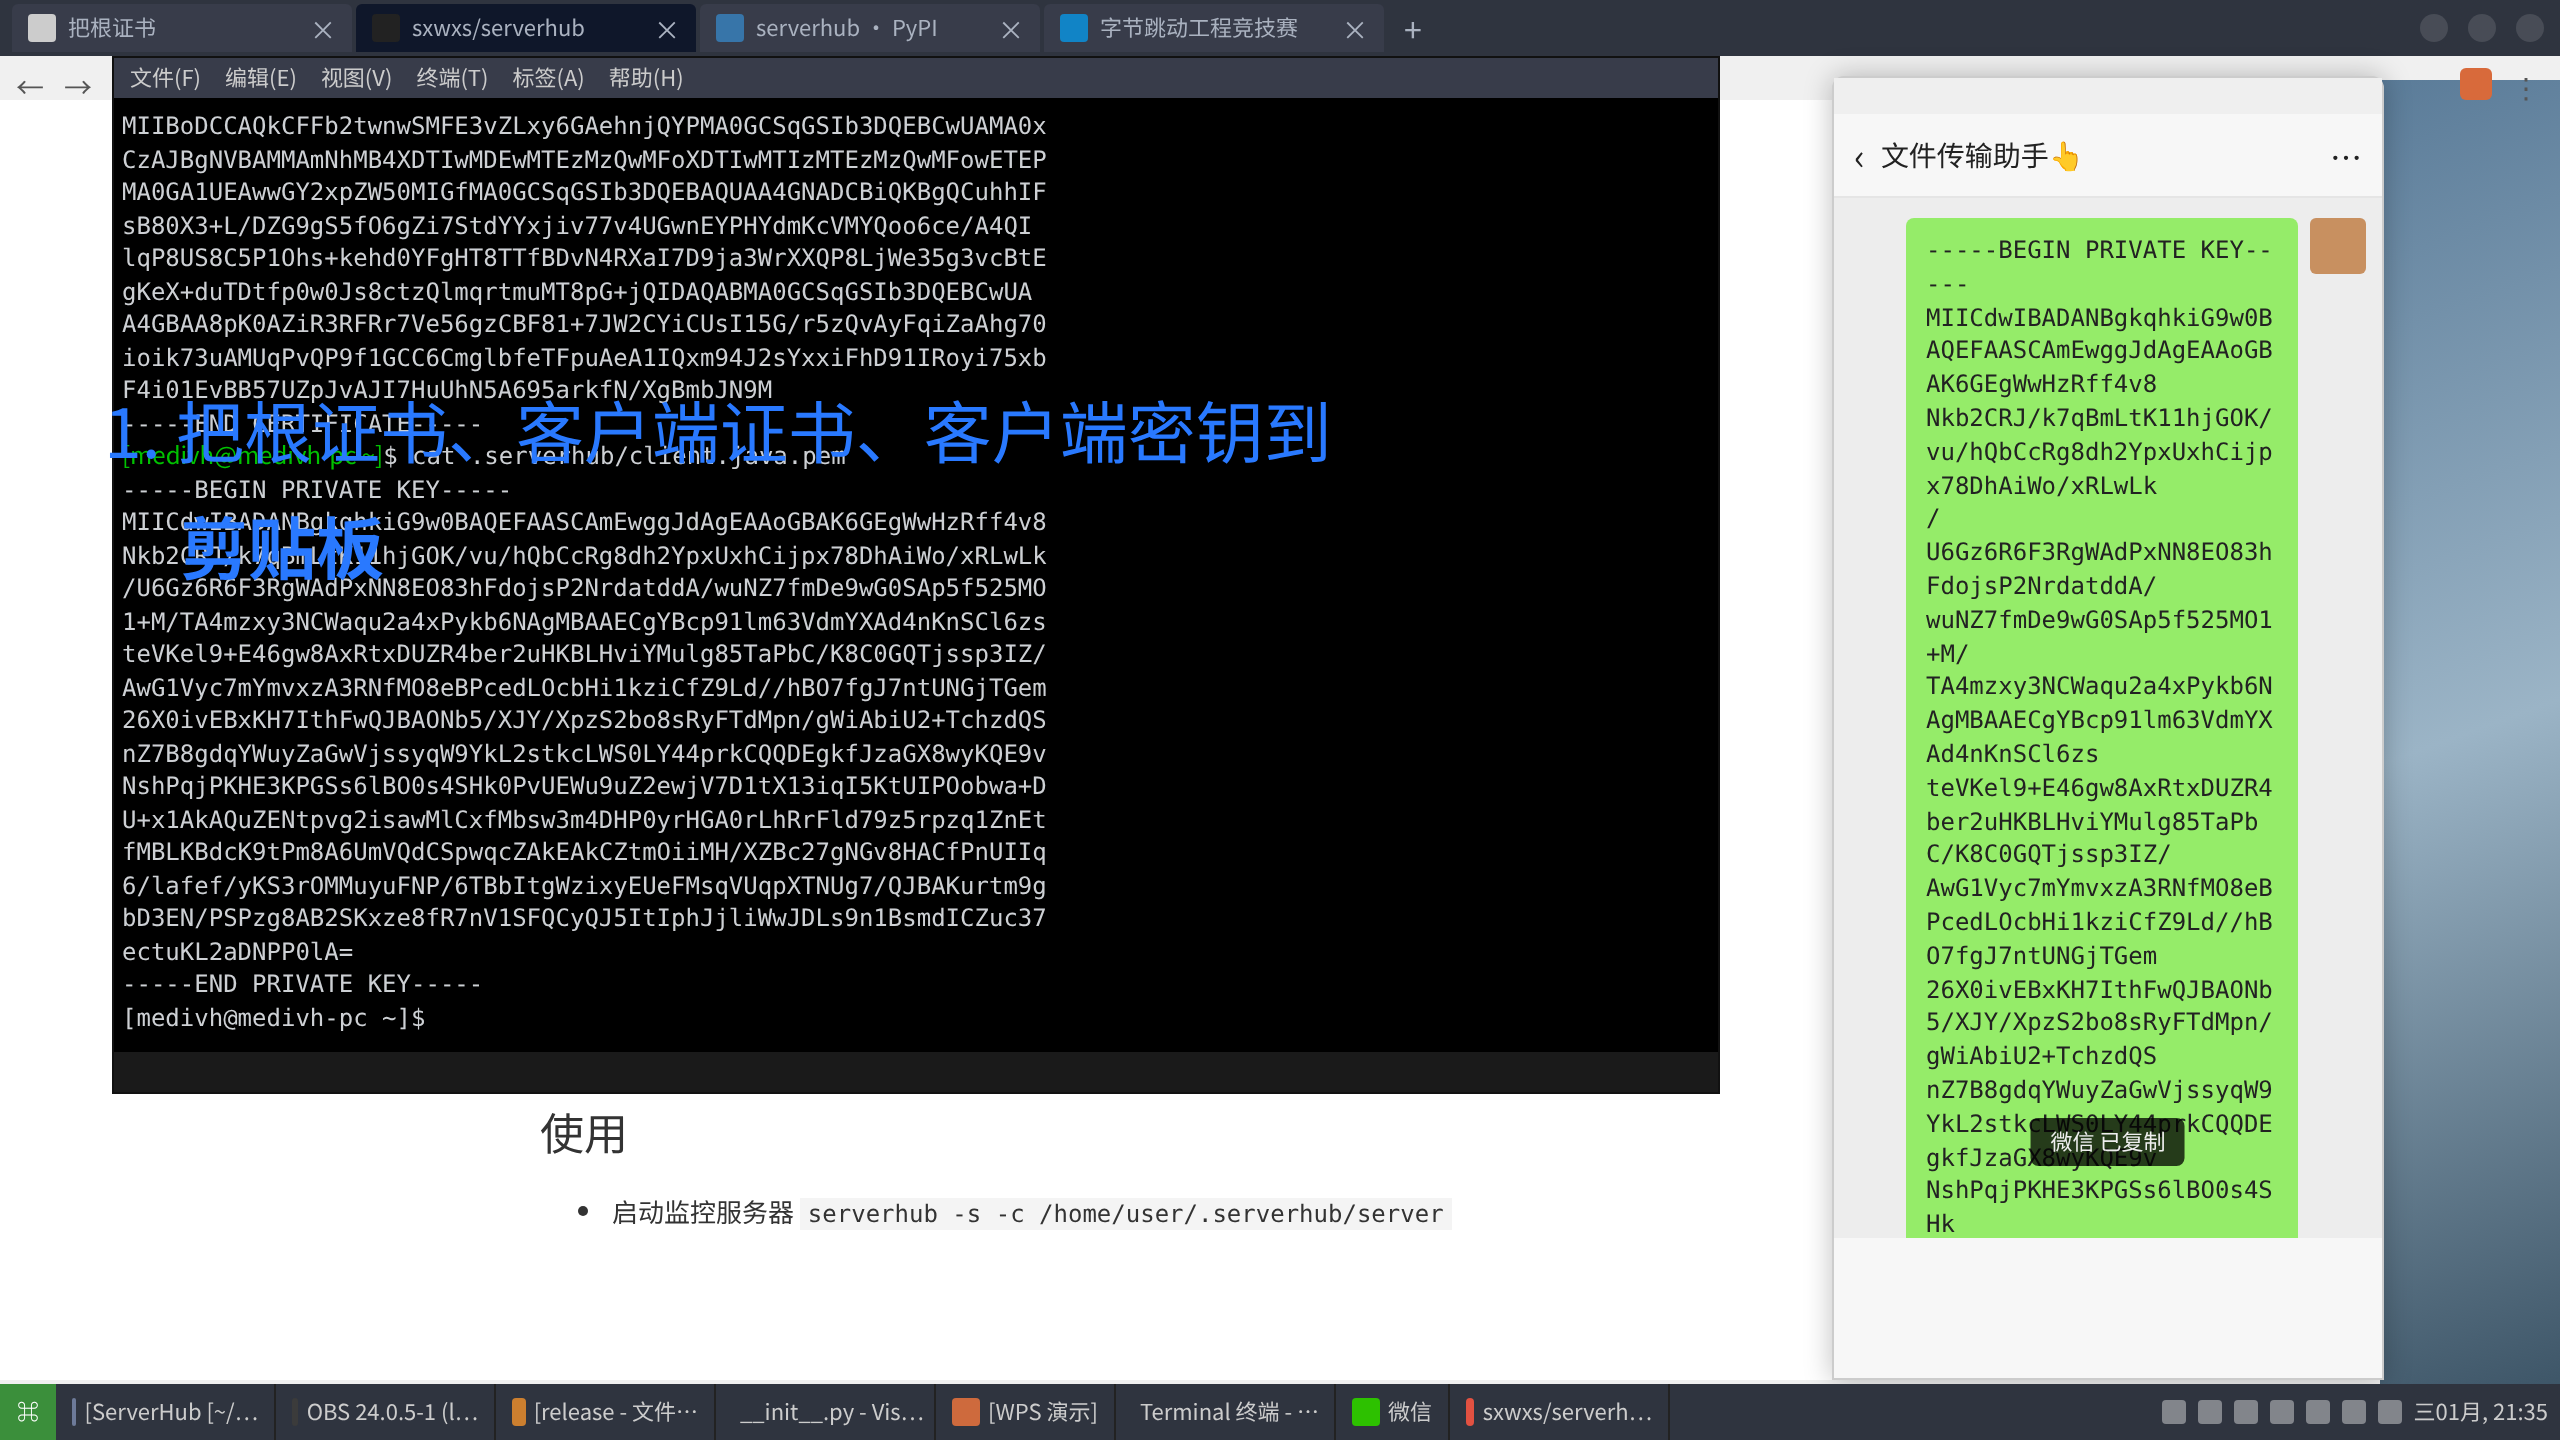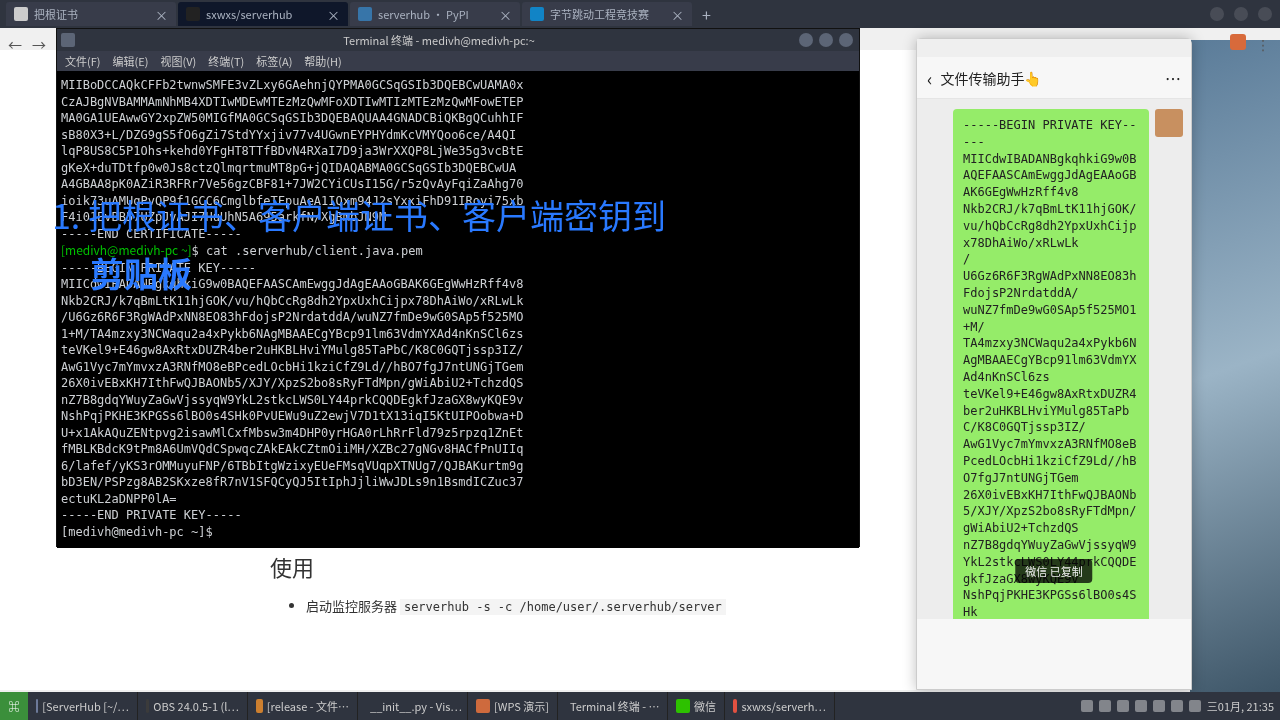--- a/index.html
+++ b/index.html
@@ -107,29 +107,20 @@
 </div>
 <div style="position:absolute; right:10px; top:34px; display:flex; gap:10px; z-index:6;">
   <span style="width:16px;height:16px;background:#d86a3b;border-radius:3px;display:inline-block"></span>
   <span class="nav-arrow burger">⋮</span>
 </div>
 
 <div class="page-bg"></div>
 <div class="wallpaper"></div>
 
 <div class="terminal-window">
-  <div class="term-titlebar">
-    <span class="t-icon"></span>
-    <span class="t-title">Terminal 终端 - medivh@medivh-pc:~</span>
-    <div class="t-ctl">
-      <span></span>
-      <span></span>
-      <span></span>
-    </div>
-  </div>
   <div class="term-menubar">
     <span>文件(F)</span>
     <span>编辑(E)</span>
     <span>视图(V)</span>
     <span>终端(T)</span>
     <span>标签(A)</span>
     <span>帮助(H)</span>
   </div>
   <div class="term-body" id="term-body">MIIBoDCCAQkCFFb2twnwSMFE3vZLxy6GAehnjQYPMA0GCSqGSIb3DQEBCwUAMA0x
 CzAJBgNVBAMMAmNhMB4XDTIwMDEwMTEzMzQwMFoXDTIwMTIzMTEzMzQwMFowETEP

